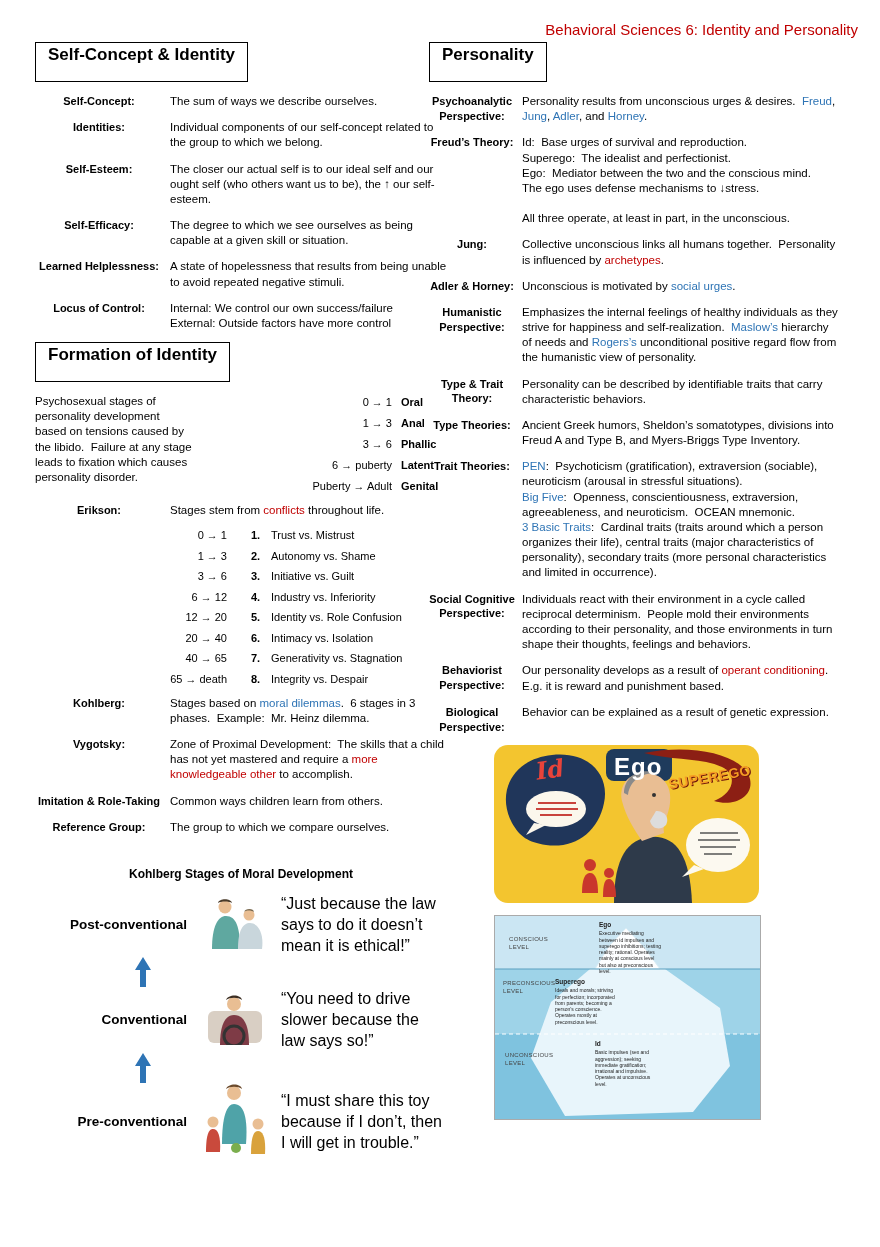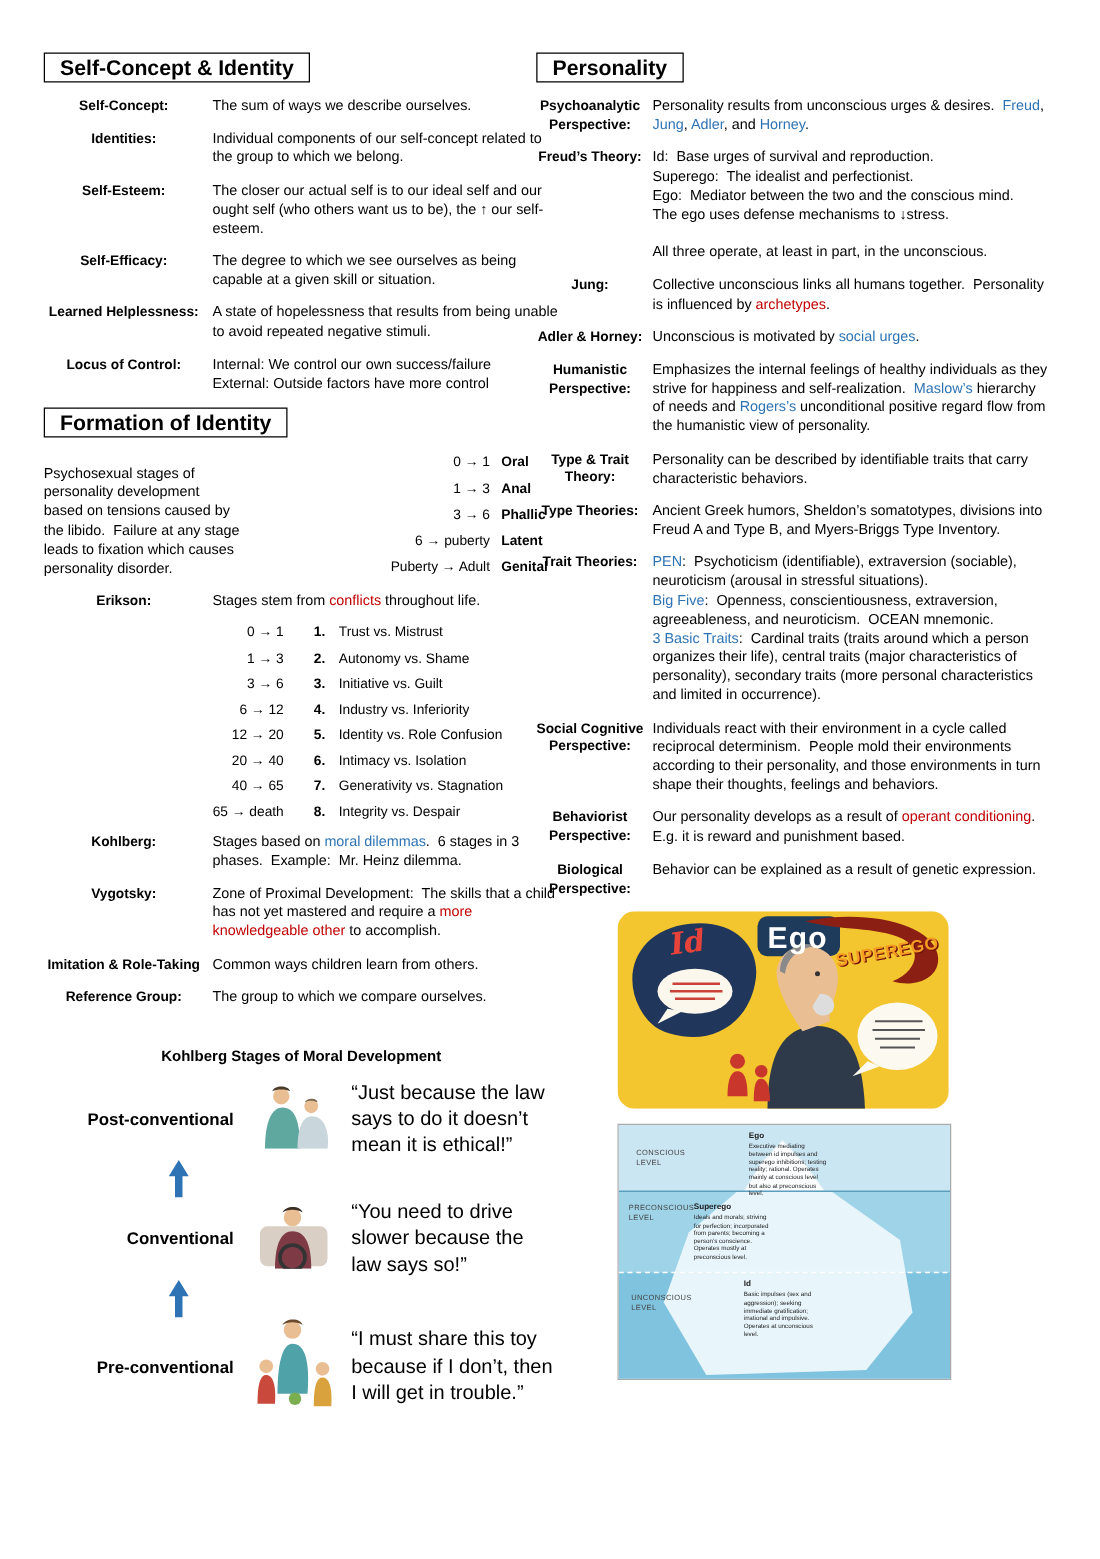--- a/index.html
+++ b/index.html
@@ -2,31 +2,31 @@
 <html><head>
 <meta charset="utf-8">
 <style>
   html,body{margin:0;padding:0;}
   body{width:880px;height:1247px;background:#fff;font-family:"Liberation Sans",sans-serif;color:#000;}
   .page{position:relative;width:880px;height:1247px;overflow:hidden;background:#fff;}
   .header-title{position:absolute;top:21px;right:22px;font-size:15px;color:#C00000;}
   .col{position:absolute;top:42px;}
   .col-left{left:35px;width:412px;}
   .col-right{left:429px;width:412px;}
-  .section-box{display:inline-block;border:1.5px solid #000;padding:2px 12px 0;font-size:17px;font-weight:700;margin-bottom:12px;background:#fff;}
+  .section-box{display:inline-block;border:1.5px solid #000;padding:2px 12px 16px;font-size:17px;font-weight:700;margin-bottom:12px;background:#fff;}
   .entry{display:flex;gap:7px;margin-bottom:11px;}
   .term{flex:none;font-weight:700;font-size:11px;line-height:1.35;text-align:center;}
   .col-left .term{width:128px;}
   .col-right .term{width:86px;}
   .def{flex:1;font-size:11.5px;line-height:1.32;white-space:pre-wrap;}
   .s-i{}
   .s-r{color:#C00000}
   .s-bl{color:#2E74B5}
   
-  .freud-def{flex:none;width:158px;margin-top:10px;}
+  .freud-def{flex:none;width:158px;}
   .freud-stages{flex:1;padding-top:2px;display:flex;flex-direction:column;gap:9px;}
   .fs-row{display:flex;align-items:baseline;font-size:11px;}
   .fs-age{flex:1;text-align:right;}
   .fs-name{flex:none;width:46px;margin-left:9px;font-weight:700;}
   
   .erikson-table{margin:0 0 11px 122px;display:flex;flex-direction:column;gap:8.5px;}
   .er-row{display:flex;align-items:baseline;font-size:11px;}
   .er-age{flex:none;width:70px;text-align:right;}
   .er-num{flex:none;width:20px;margin-left:24px;font-weight:700;}
   .er-name{flex:1;}
@@ -55,20 +55,21 @@
   .ib-block b{display:block;font-size:6.5px;margin-bottom:1px;}
   .ib-ego{left:104px;top:5px;width:62px;}
   .ib-superego{left:60px;top:62px;width:60px;}
   .ib-id{left:100px;top:124px;width:64px;}
 </style>
 </head>
 <body>
 
 <div class="page">
 
+  <div class="header-title">Behavioral Sciences 6: Identity and Personality</div>
 
   <div class="col col-left">
 
     <div class="section-box">Self-Concept &amp; Identity</div>
 
     <div class="entry">
       <div class="term">Self-Concept:</div>
       <div class="def"><span>The sum of ways we describe ourselves.</span></div>
     </div>
     <div class="entry">
@@ -285,21 +286,21 @@
     <div class="entry">
       <div class="term">Type &amp; Trait Theory:</div>
       <div class="def"><span>Personality can be described by identifiable traits that carry characteristic behaviors.</span></div>
     </div>
     <div class="entry">
       <div class="term">Type Theories:</div>
       <div class="def"><span>Ancient Greek </span><span class="s-i">humors</span><span>, Sheldon’s </span><span class="s-i">somatotypes</span><span>, divisions into </span><span class="s-i">Freud A</span><span> and </span><span class="s-i">Type B</span><span>, and </span><span class="s-i">Myers-Briggs Type Inventory</span><span>.</span></div>
     </div>
     <div class="entry">
       <div class="term">Trait Theories:</div>
-      <div class="def"><span class="s-bl">PEN</span><span>:  </span><span class="s-i">Psychoticism</span><span> (identifiable), </span><span class="s-i">extraversion</span><span> (sociable), </span><span class="s-i">neuroticism</span><span> (arousal in stressful situations).
+      <div class="def"><span class="s-bl">PEN</span><span>:  </span><span class="s-i">Psychoticism</span><span> (gratification), </span><span class="s-i">extraversion</span><span> (sociable), </span><span class="s-i">neuroticism</span><span> (arousal in stressful situations).
 </span><span class="s-bl">Big Five</span><span>:  </span><span class="s-i">Openness, conscientiousness, extraversion, agreeableness, and neuroticism</span><span>.  OCEAN mnemonic.
 </span><span class="s-bl">3 Basic Traits</span><span>:  </span><span class="s-i">Cardinal traits</span><span> (traits around which a person organizes their life), </span><span class="s-i">central traits</span><span> (major characteristics of personality), </span><span class="s-i">secondary traits</span><span> (more personal characteristics and limited in occurrence).</span></div>
     </div>
     <div class="entry">
       <div class="term">Social Cognitive Perspective:</div>
       <div class="def"><span>Individuals react with their environment in a cycle called </span><span class="s-i">reciprocal determinism</span><span>.  People mold their environments according to their personality, and those environments in turn shape their thoughts, feelings and behaviors.</span></div>
     </div>
     <div class="entry">
       <div class="term">Behaviorist Perspective:</div>
       <div class="def"><span>Our personality develops as a result of </span><span class="s-r">operant conditioning</span><span>.  E.g. it is reward and punishment based.</span></div>

